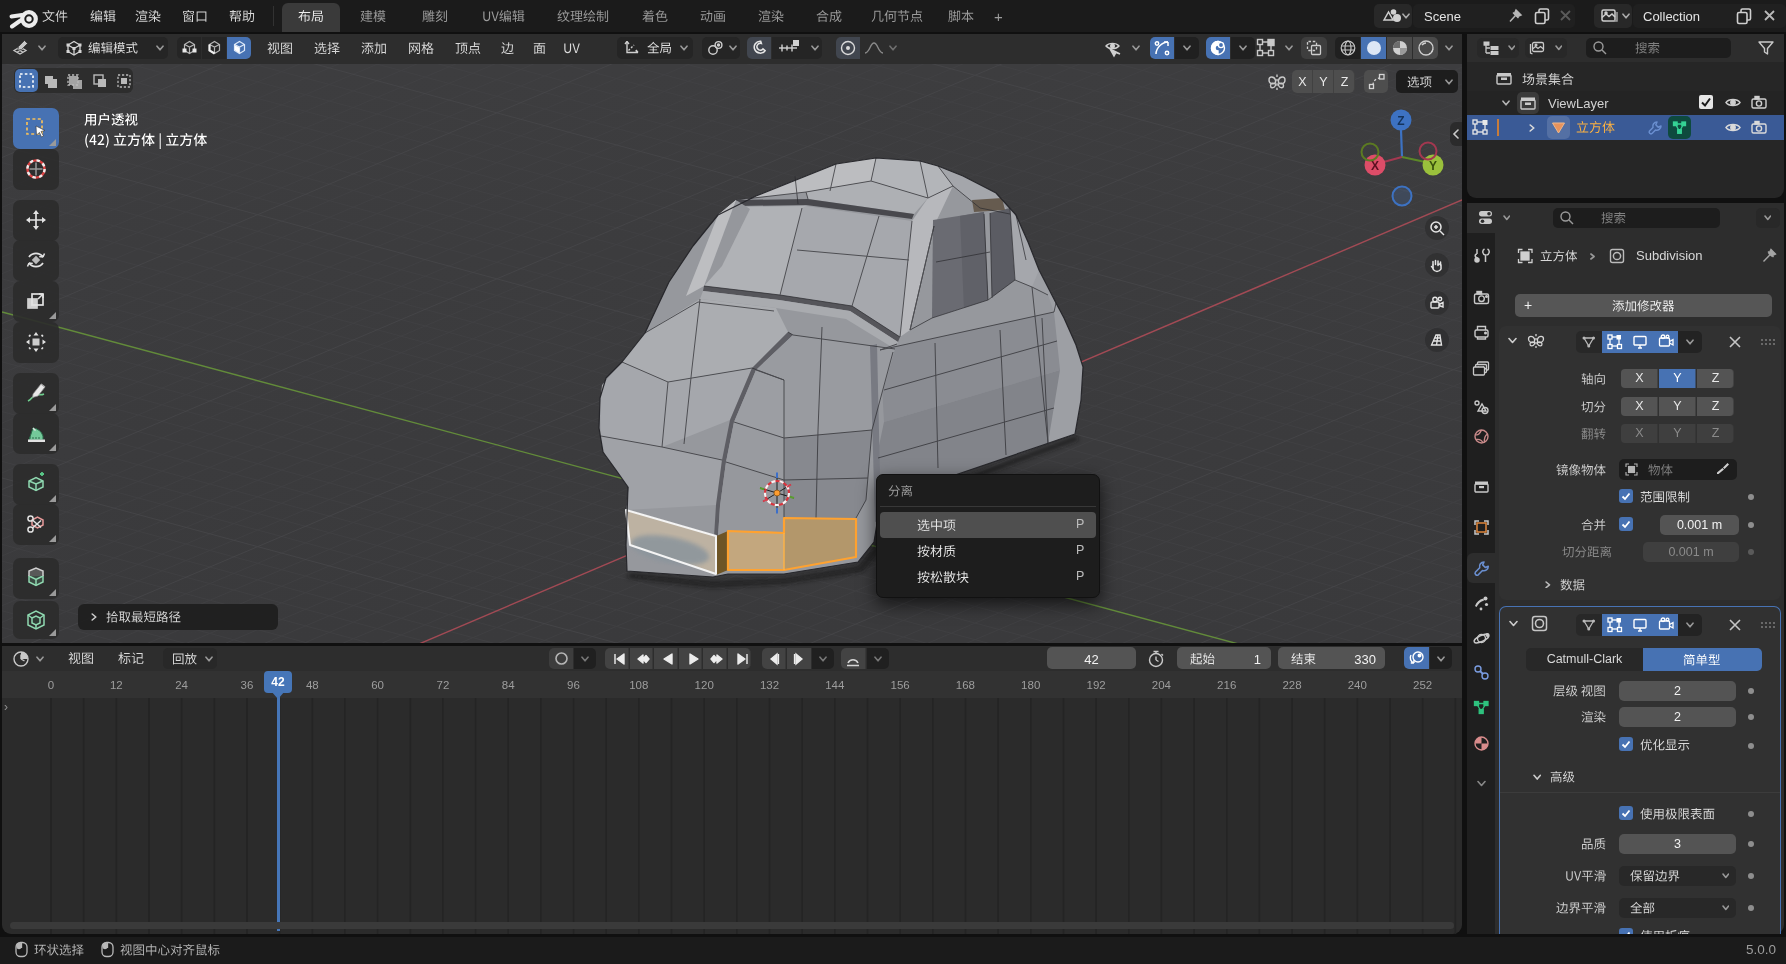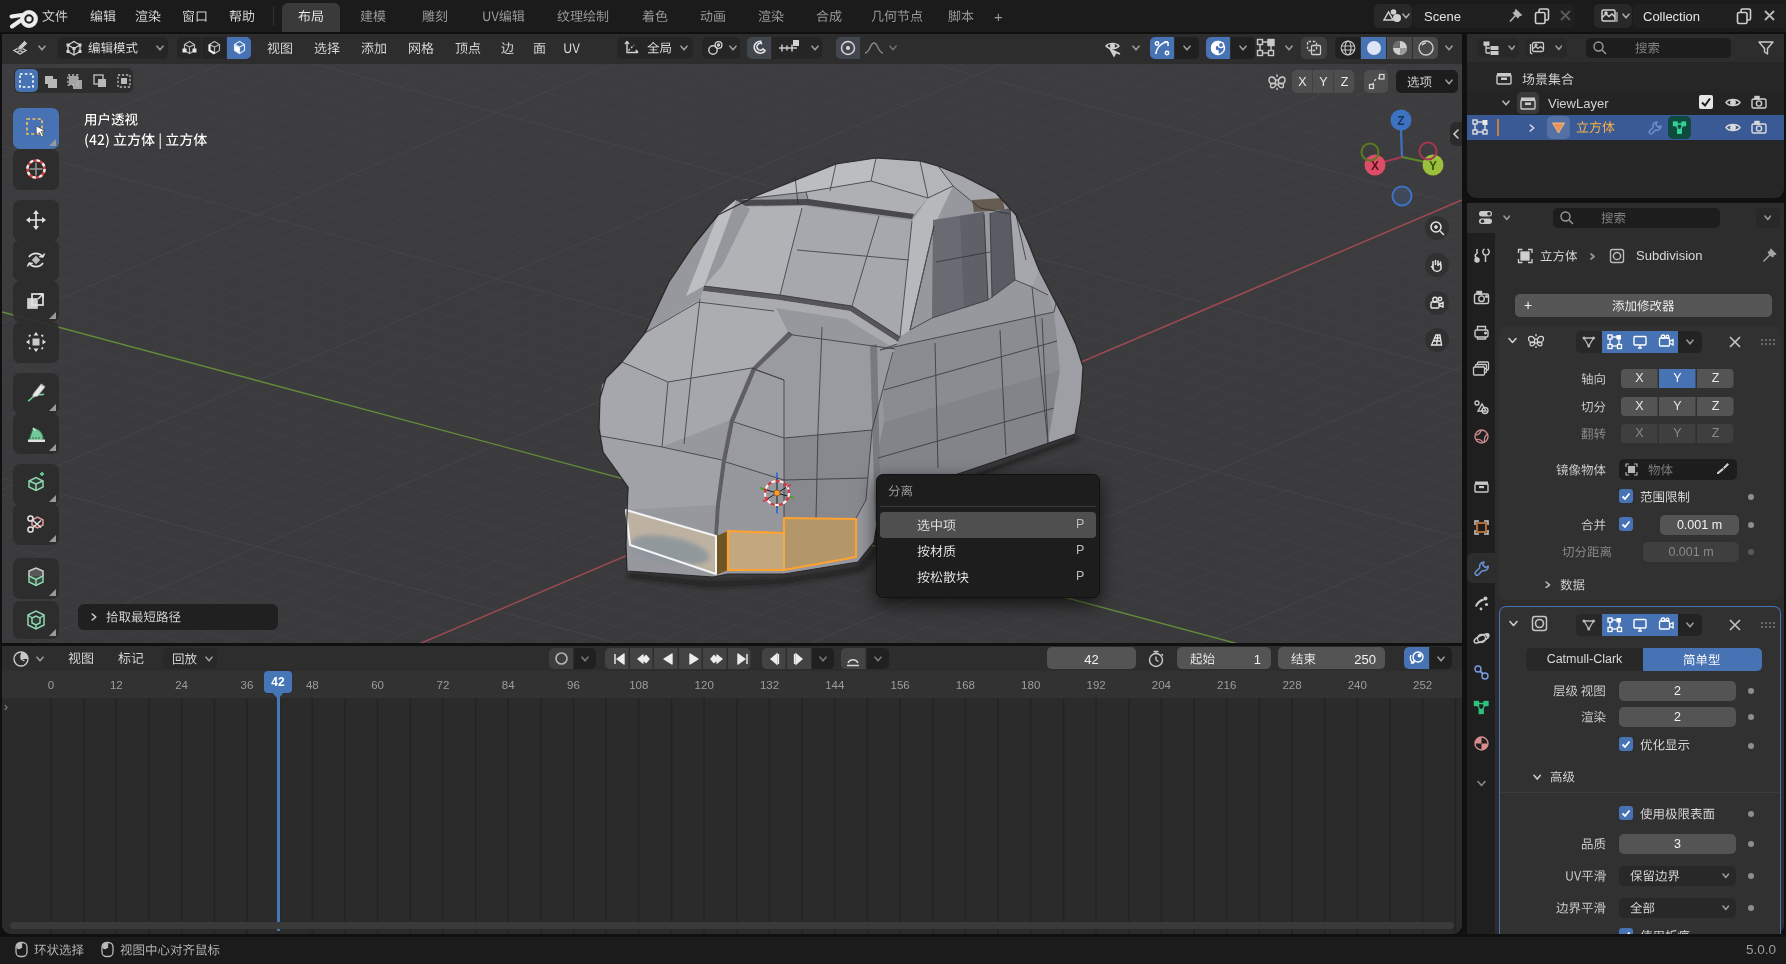--- a/index.html
+++ b/index.html
@@ -1073,21 +1073,21 @@
       <path fill="#e8e8e8" d="M99 387C96 209 85 48 26 -53C44 -61 77 -79 90 -88C119 -33 138 37 150 116C222 -21 342 -54 555 -54H940C945 -32 958 3 971 20C908 17 603 17 554 18C460 18 386 25 328 47V251H491V317H328V466H501V534H312V660H476V727H312V839H241V727H74V660H241V534H48V466H259V85C216 119 186 170 163 244C166 288 169 334 170 382ZM548 516V189C548 104 576 82 670 82C690 82 824 82 846 82C931 82 953 119 962 261C942 266 911 278 895 291C890 170 884 150 841 150C810 150 699 150 677 150C629 150 620 156 620 189V449H833V424H905V792H538V726H833V516Z M1462 327V-80H1531V-36H1833V-78H1905V327ZM1531 31V259H1833V31ZM1429 407C1458 419 1501 423 1873 452C1886 426 1897 402 1905 381L1969 414C1938 491 1868 608 1800 695L1740 666C1774 622 1808 569 1838 517L1519 497C1585 587 1651 703 1705 819L1627 841C1577 714 1495 580 1468 544C1443 508 1423 484 1404 480C1413 460 1425 423 1429 407ZM1202 565H1316C1304 437 1281 329 1247 241C1213 268 1178 295 1144 319C1163 390 1184 477 1202 565ZM1065 292C1115 258 1168 216 1217 174C1171 84 1112 20 1040 -19C1056 -33 1076 -60 1086 -78C1162 -31 1223 34 1271 124C1309 87 1342 52 1364 21L1410 82C1385 115 1347 154 1303 193C1349 305 1377 448 1389 630L1345 637L1333 635H1216C1229 703 1240 770 1248 831L1178 836C1171 774 1161 705 1148 635H1043V565H1134C1113 462 1088 363 1065 292Z"></path>
     </g>
   </svg>
 <div class="t" style="left:1225px;top:651.5px;width:36px;text-align:right;color:#f2f2f2">1</div>
 <div class="abs" style="left:1278px;top:647px;width:107px;height:22px;background:#545454;border-radius:5px"></div>
 <svg style="position:absolute;left:1291.0px;top:650.8px;overflow:visible" width="25.0" height="16.5">
     <g transform="translate(0,12.50) scale(0.01250,-0.01250)">
       <path fill="#e8e8e8" d="M35 53 48 -24C147 -2 280 26 406 55L400 124C266 97 128 68 35 53ZM56 427C71 434 96 439 223 454C178 391 136 341 117 322C84 286 61 262 38 257C47 237 59 200 63 184C87 197 123 205 402 256C400 272 397 302 398 322L175 286C256 373 335 479 403 587L334 629C315 593 293 557 270 522L137 511C196 594 254 700 299 802L222 834C182 717 110 593 87 561C66 529 48 506 30 502C39 481 52 443 56 427ZM639 841V706H408V634H639V478H433V406H926V478H716V634H943V706H716V841ZM459 304V-79H532V-36H826V-75H901V304ZM532 32V236H826V32Z M1145 554V266H1420C1327 160 1178 64 1040 16C1057 1 1080 -28 1092 -46C1222 5 1361 100 1460 209V-80H1537V214C1636 102 1778 5 1912 -48C1924 -28 1948 2 1966 17C1825 64 1673 160 1580 266H1859V554H1537V663H1927V734H1537V839H1460V734H1076V663H1460V554ZM1217 487H1460V333H1217ZM1537 487H1782V333H1537Z"></path>
     </g>
   </svg>
-<div class="t" style="left:1330px;top:651.5px;width:46px;text-align:right;color:#f2f2f2">250</div>
+<div class="t" style="left:1330px;top:651.5px;width:46px;text-align:right;color:#f2f2f2">330</div>
 <div class="abs" style="left:1404px;top:647px;width:25px;height:22px;background:#4772b3;border-radius:5px 0 0 5px"></div>
 <div class="abs" style="left:1430px;top:647px;width:22px;height:22px;background:#202020;border-radius:0 5px 5px 0"></div>
 <svg class="abs" style="left:1407px;top:649px" width="19" height="19">
     <g fill="none" stroke="#fff" stroke-width="1.4">
       <circle cx="11" cy="8" r="5"></circle>
       <circle cx="12.5" cy="6.5" r="1.3" fill="#fff"></circle>
       <path d="M7 14 a5.5 5.5 0 0 1 -3-8 M7 14 h-3.2 M7 14 v-3"></path>
     </g>
   </svg>
 <svg class="abs" style="left:1437.0px;top:654.5px" width="8" height="8">

